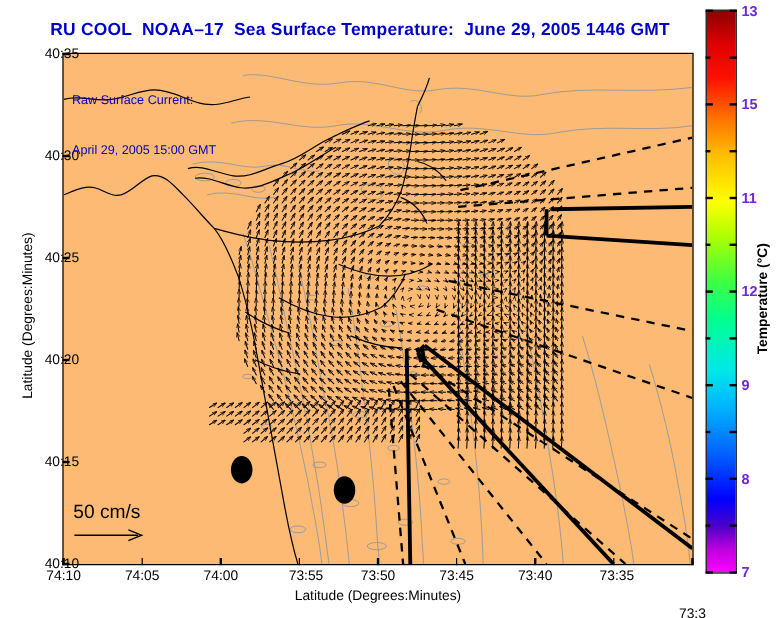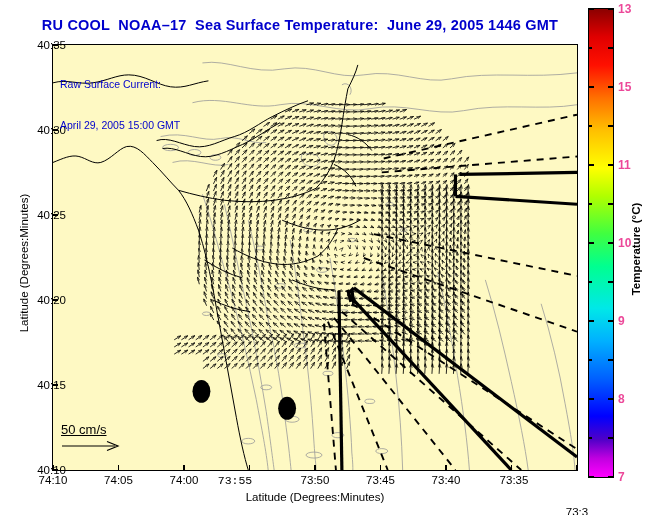--- a/index.html
+++ b/index.html
@@ -10,35 +10,35 @@
   #title{
     position:absolute; left:0; top:17px; width:600px;
     text-align:center; color:#0000cc;
     font-size:14.5px; font-weight:bold; letter-spacing:.2px;
     white-space:pre;
   }
 
   
   #plot{
     position:absolute; left:52px; top:44px; width:526px; height:427px;
-    border:1.4px solid #000; background:#fef9c3; box-sizing:border-box;
+    border:1.4px solid #000; background:#fdba74; box-sizing:border-box;
     overflow:hidden;
   }
   #plot-canvas{position:absolute;left:0;top:0;width:100%;height:100%;}
 
   
   #annot{
     position:absolute; left:7px; top:6px;
     color:#0000cc; font-size:10.5px; line-height:13.5px;
     white-space:pre; z-index:6;
   }
 
   
   #scalebar{position:absolute; left:8px; bottom:18px; z-index:6;}
-  #scalebar .lbl{font-size:13px;color:#000;white-space:nowrap;text-decoration:underline;}
+  #scalebar .lbl{font-size:16px;color:#000;white-space:nowrap;}
   #scalebar svg{display:block;margin-top:3px;}
 
   
   .tick-lbl{position:absolute;font-size:11.5px;color:#000;white-space:nowrap;}
   .ytick-lbl{right:585px;text-align:right;transform:translateY(-50%);}
   .xtick-lbl{top:474px;transform:translateX(-50%);}
 
   #xaxis-title{
     position:absolute; left:52px; width:526px; top:491px;
     text-align:center; font-size:11.5px; color:#000;
@@ -68,21 +68,21 @@
       #ffc000 74%,
       #ff7000 81%,
       #ff1000 88%,
       #e00000 94%,
       #8b0000 100%);
   }
   .cb-tick{position:absolute;left:588px;width:6px;height:1.4px;background:#000;}
   .cb-tick.minor{left:588px;width:4px;}
   .cb-tick.right{left:608px;width:6px;}
   .cb-lbl{position:absolute;left:618px;font-size:12px;font-weight:bold;
-          color:#ec4899;transform:translateY(-50%);}
+          color:#6d28d9;transform:translateY(-50%);}
   #cbar-title{
     position:absolute; left:551px; top:243px; width:170px;
     text-align:center; font-size:11.5px; font-weight:bold; color:#000;
     transform:rotate(-90deg); transform-origin:center center;
   }
 </style>
 </head>
 <body>
 
 <div id="title">RU COOL  NOAA–17  Sea Surface Temperature:  June 29, 2005 1446 GMT</div>
@@ -1837,21 +1837,21 @@
     <div class="tick-lbl ytick-lbl" style="top: 470px;">40:10</div>
     <div style="position: absolute; left: 52px; top: 469.3px; width: 6px; height: 1.4px; background: rgb(0, 0, 0);"></div>
   </div>
 <div id="xticks">
     <div class="tick-lbl xtick-lbl" style="left: 53px;">74:10</div>
     <div style="position: absolute; left: 52.3px; top: 465px; width: 1.4px; height: 6px; background: rgb(0, 0, 0);"></div>
     <div class="tick-lbl xtick-lbl" style="left: 118.5px;">74:05</div>
     <div style="position: absolute; left: 117.8px; top: 465px; width: 1.4px; height: 6px; background: rgb(0, 0, 0);"></div>
     <div class="tick-lbl xtick-lbl" style="left: 184px;">74:00</div>
     <div style="position: absolute; left: 183.3px; top: 465px; width: 1.4px; height: 6px; background: rgb(0, 0, 0);"></div>
-    <div class="tick-lbl xtick-lbl" style="left: 235px; font-family: Liberation Mono, monospace;">73:55</div>
+    <div class="tick-lbl xtick-lbl" style="left: 255px;">73:55</div>
     <div style="position: absolute; left: 248.8px; top: 465px; width: 1.4px; height: 6px; background: rgb(0, 0, 0);"></div>
     <div class="tick-lbl xtick-lbl" style="left: 315px;">73:50</div>
     <div style="position: absolute; left: 314.3px; top: 465px; width: 1.4px; height: 6px; background: rgb(0, 0, 0);"></div>
     <div class="tick-lbl xtick-lbl" style="left: 380.5px;">73:45</div>
     <div style="position: absolute; left: 379.8px; top: 465px; width: 1.4px; height: 6px; background: rgb(0, 0, 0);"></div>
     <div class="tick-lbl xtick-lbl" style="left: 446px;">73:40</div>
     <div style="position: absolute; left: 445.3px; top: 465px; width: 1.4px; height: 6px; background: rgb(0, 0, 0);"></div>
     <div class="tick-lbl xtick-lbl" style="left: 514px;">73:35</div>
     <div style="position: absolute; left: 510.8px; top: 465px; width: 1.4px; height: 6px; background: rgb(0, 0, 0);"></div>
     <div class="tick-lbl xtick-lbl" style="left: 577px; margin-top: 32px;">73:3</div>
@@ -1865,21 +1865,21 @@
 <div id="cbar-ticks">
     <div class="cb-lbl" style="top: 9px;">13</div>
     <div class="cb-tick " style="top: 8.3px;"></div>
     <div class="cb-tick right" style="top: 8.3px;"></div>
     <div class="cb-lbl" style="top: 87px;">15</div>
     <div class="cb-tick " style="top: 86.3px;"></div>
     <div class="cb-tick right" style="top: 86.3px;"></div>
     <div class="cb-lbl" style="top: 165px;">11</div>
     <div class="cb-tick " style="top: 164.3px;"></div>
     <div class="cb-tick right" style="top: 164.3px;"></div>
-    <div class="cb-lbl" style="top: 243px;">10</div>
+    <div class="cb-lbl" style="top: 243px;">12</div>
     <div class="cb-tick " style="top: 242.3px;"></div>
     <div class="cb-tick right" style="top: 242.3px;"></div>
     <div class="cb-lbl" style="top: 321px;">9</div>
     <div class="cb-tick " style="top: 320.3px;"></div>
     <div class="cb-tick right" style="top: 320.3px;"></div>
     <div class="cb-lbl" style="top: 399px;">8</div>
     <div class="cb-tick " style="top: 398.3px;"></div>
     <div class="cb-tick right" style="top: 398.3px;"></div>
     <div class="cb-lbl" style="top: 477px;">7</div>
     <div class="cb-tick " style="top: 476.3px;"></div>

